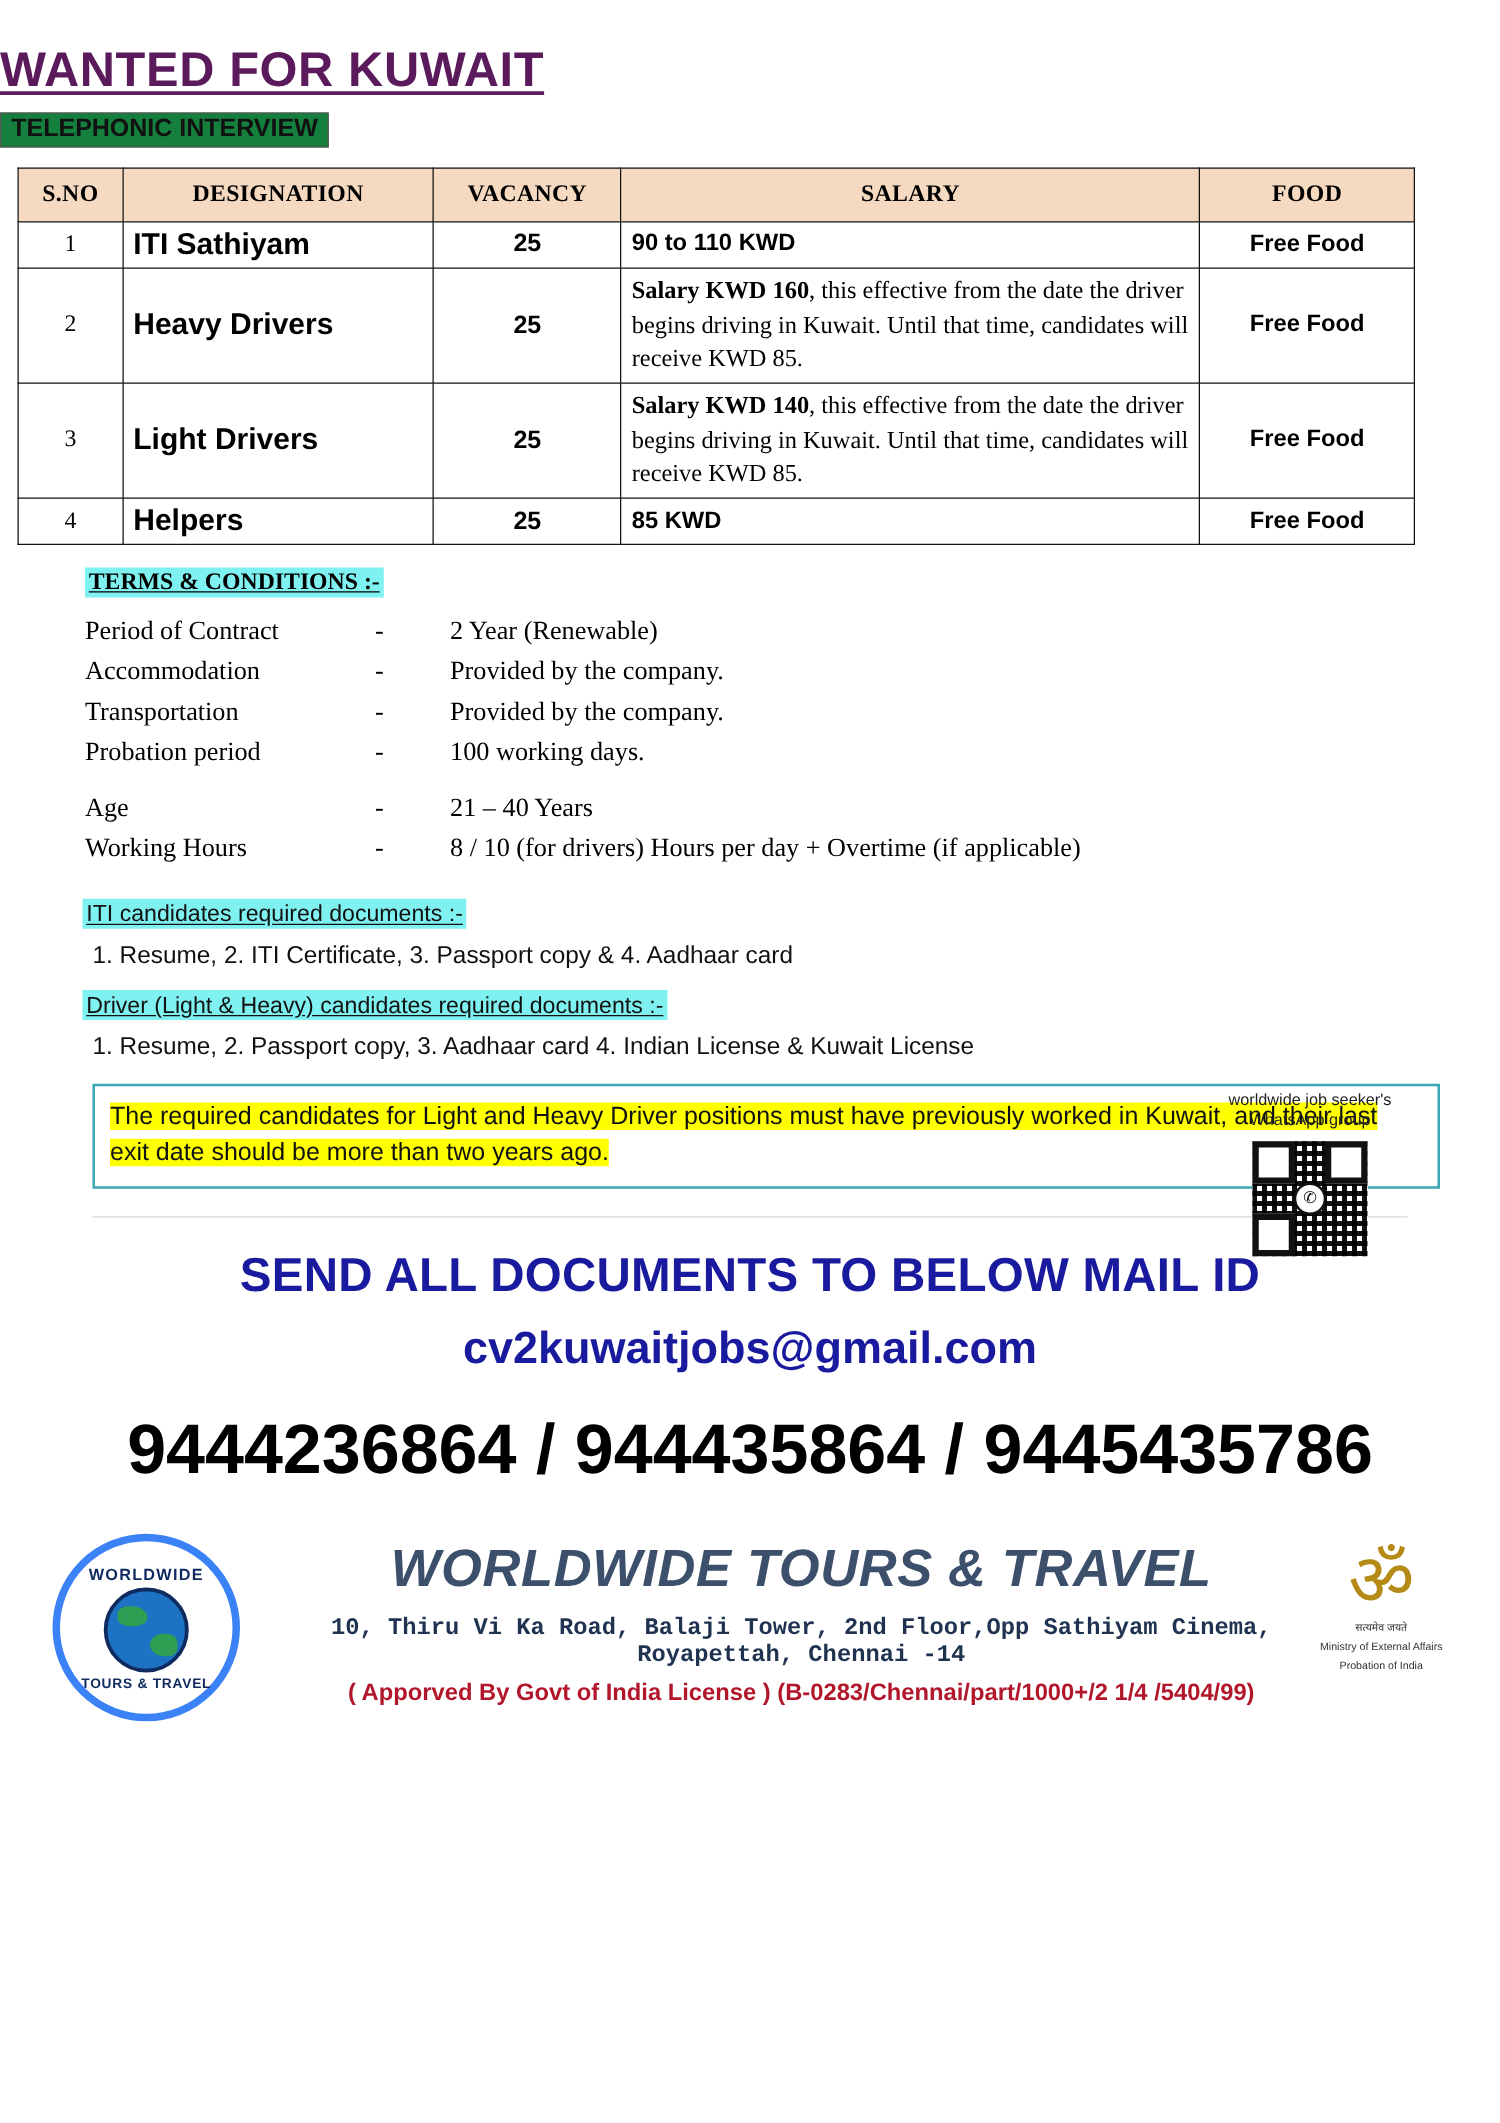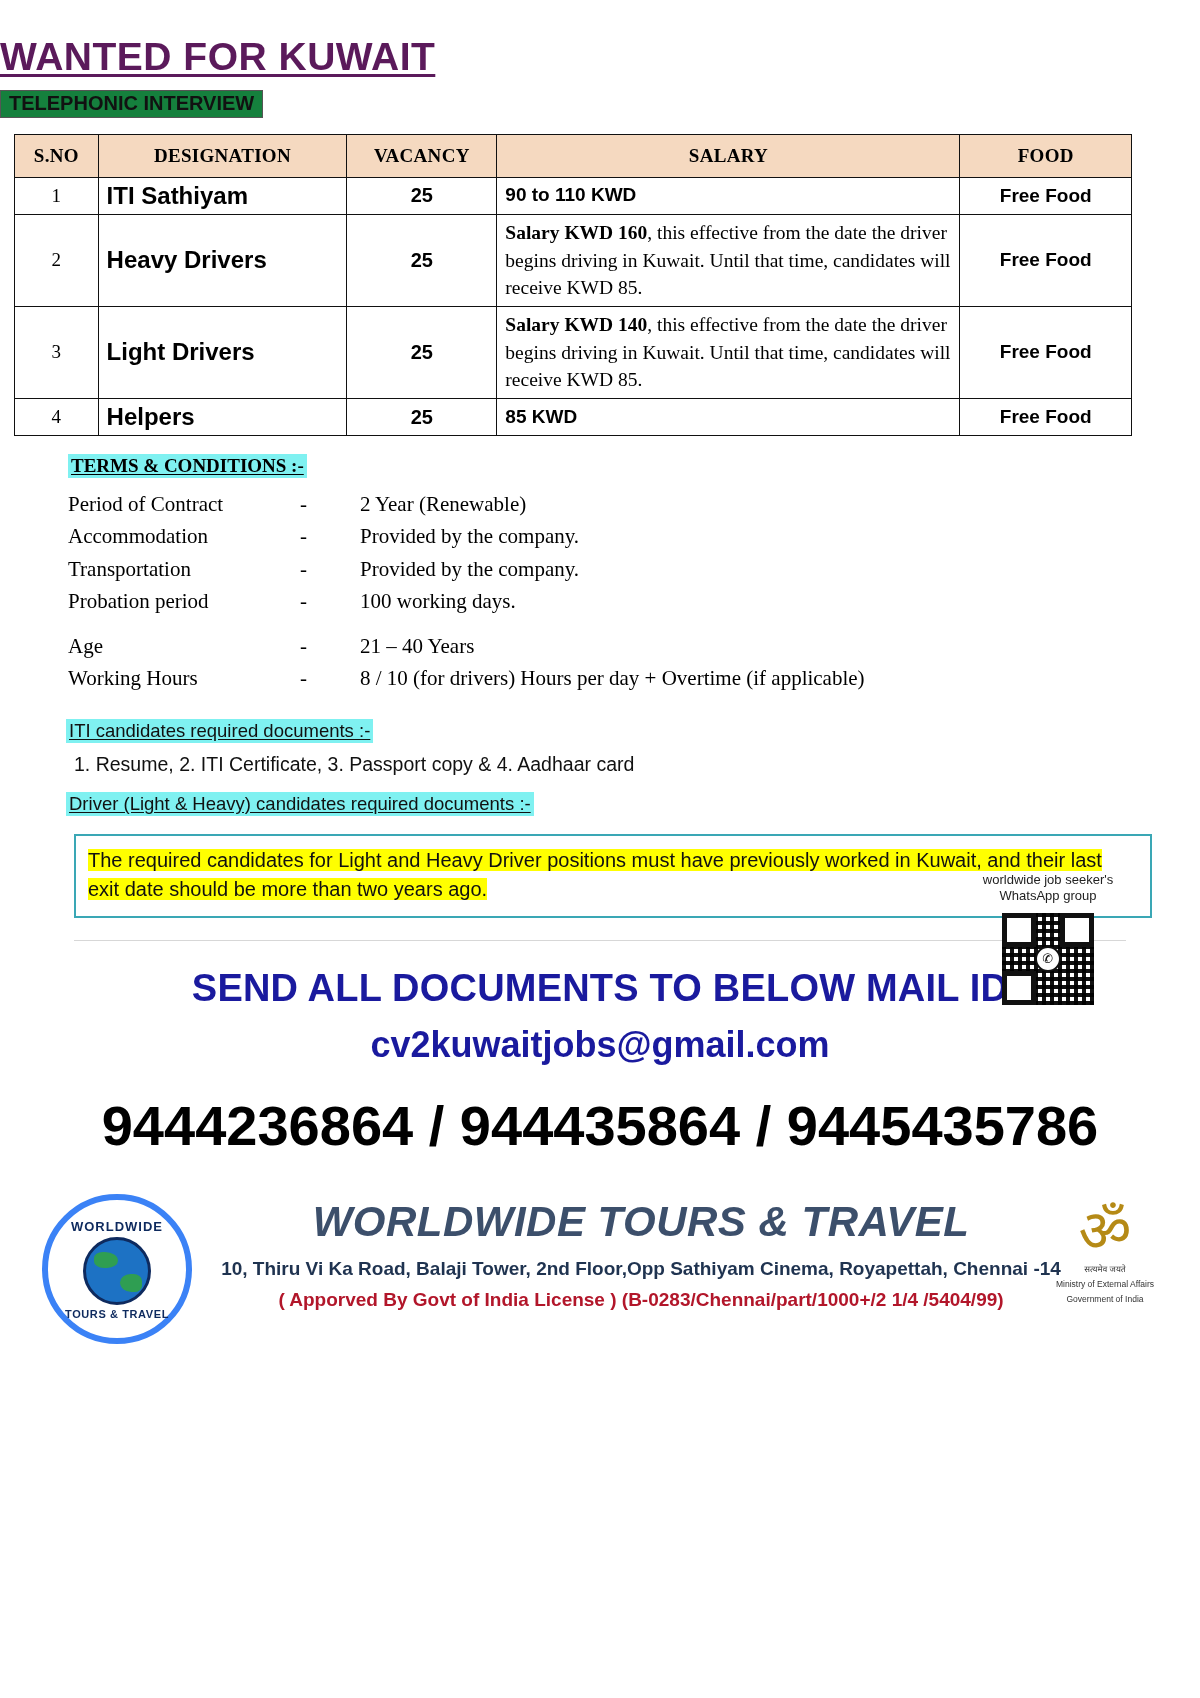--- a/index.html
+++ b/index.html
@@ -351,21 +351,21 @@
   }
   .company-name {
     font-family: "Liberation Sans", sans-serif;
     font-style: italic;
     font-weight: bold;
     font-size: 42px;
     color: #3c4f6b;
     letter-spacing: 0.5px;
   }
   .company-addr {
-    font-family: Liberation Sans, sans-serif;
+    font-family: Liberation Mono, monospace;
     font-weight: bold;
     font-size: 19px;
     color: #1f3350;
     margin-top: 12px;
   }
   .company-lic {
     font-family: "Liberation Sans", sans-serif;
     font-weight: bold;
     font-size: 19px;
     color: #b2162a;
@@ -507,20 +507,21 @@
   </div>
 
   <div class="docs">
     <div>
       <span class="docs-head">ITI candidates required documents :-</span>
     </div>
     <div class="docs-list">1. Resume, 2. ITI Certificate, 3. Passport copy &amp; 4. Aadhaar card</div>
     <div>
       <span class="docs-head">Driver (Light &amp; Heavy) candidates required documents  :-</span>
     </div>
+    <div class="docs-list">1. Resume, 2. Passport copy, 3. Aadhaar card 4. Indian License &amp; Kuwait License</div>
   </div>
 
   <div class="qr-block">
     <div class="qr-caption">worldwide job seeker's</div>
     <div class="qr-caption small">WhatsApp group</div>
     <div class="qr-code">
       <span class="qr-corner"></span>
       <span class="qr-center">✆</span>
     </div>
   </div>
@@ -545,17 +546,17 @@
     </div>
     <div class="footer-text">
       <div class="company-name">WORLDWIDE TOURS &amp; TRAVEL</div>
       <div class="company-addr">10, Thiru Vi Ka Road, Balaji Tower, 2nd Floor,Opp Sathiyam Cinema, Royapettah, Chennai -14</div>
       <div class="company-lic">( Apporved By Govt of India License ) (B-0283/Chennai/part/1000+/2 1/4 /5404/99)</div>
     </div>
     <div class="emblem">
       <div class="emblem-mark">ॐ</div>
       <div class="emblem-cap">सत्यमेव जयते</div>
       <div class="emblem-cap">Ministry of External Affairs</div>
-      <div class="emblem-cap">Government of India</div>
+      <div class="emblem-cap">Probation of India</div>
     </div>
   </div>
 
 </div>
 
 </body></html>

